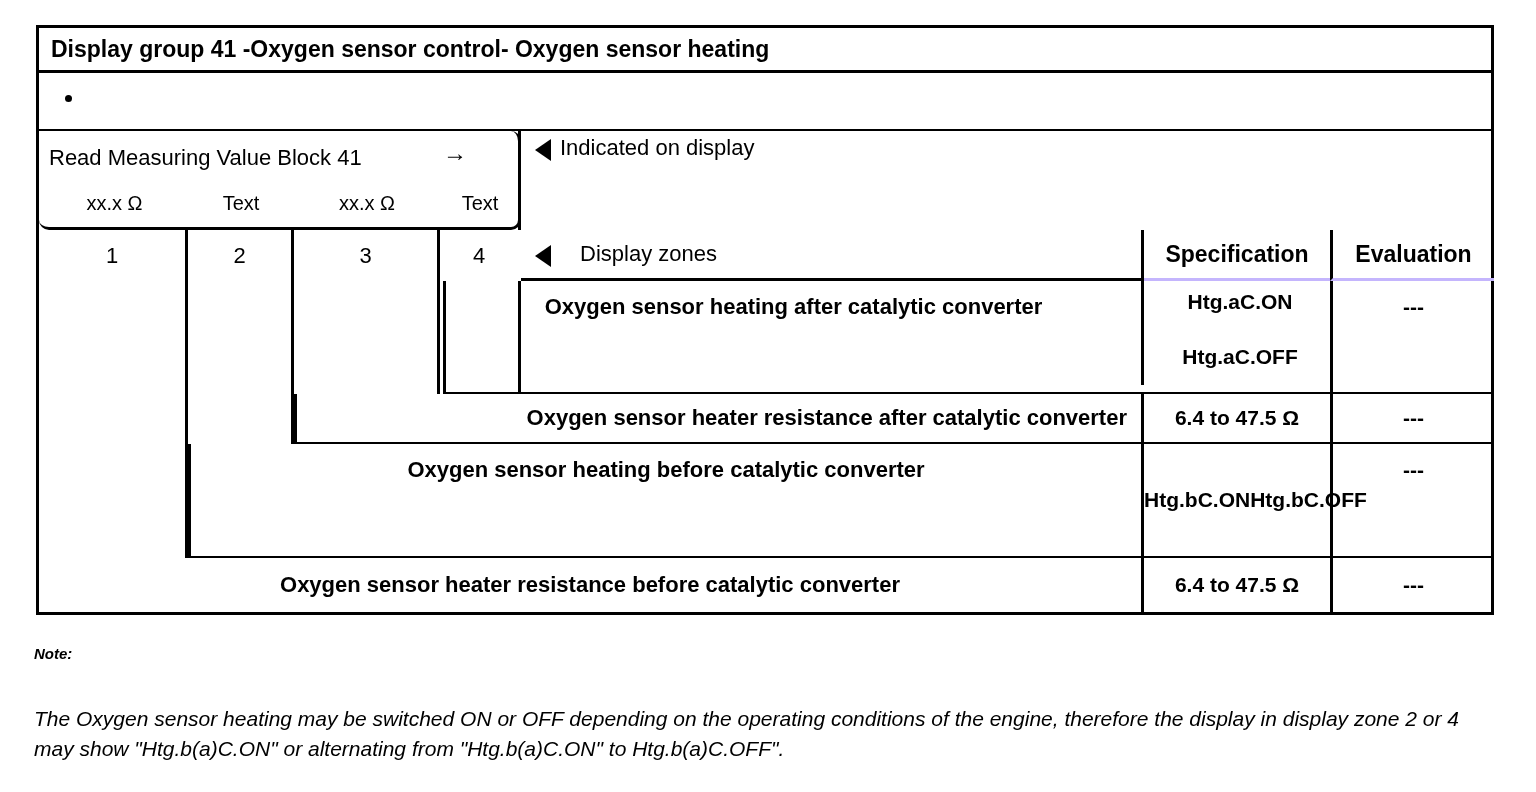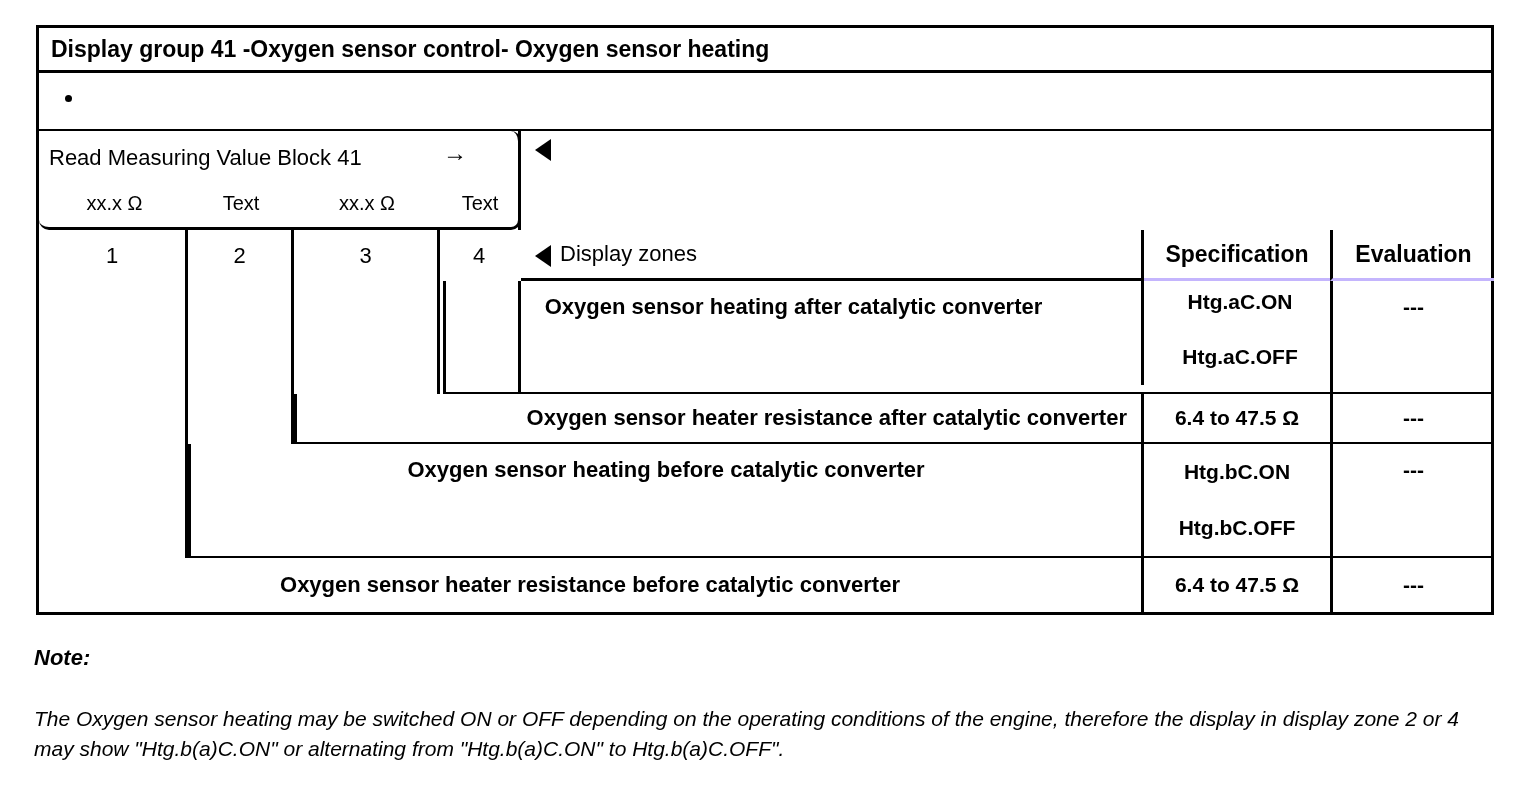--- a/index.html
+++ b/index.html
@@ -139,20 +139,21 @@
   
   .zones-hdr {
     position: absolute;
     left: 482px; top: 202px;
     width: 659px;
     height: 51px;
     box-sizing: border-box;
     display: flex;
     align-items: center;
     border-bottom: 3px solid #000;
+    gap: 20px;
   }
 
   
   .numcell {
     position: absolute;
     top: 202px;
     height: 51px;
     display: flex;
     align-items: center;
     justify-content: center;
@@ -176,21 +177,21 @@
 
   .desc {
     font-size: 22px;
   }
   .spec-val, .eval-val { font-size: 21px; }
 
   
   .note-label {
     position: absolute;
     left: 34px; top: 645px;
-    font-size: 22px;
+    font-size: 15px;
     font-weight: bold;
     font-style: italic;
     text-align: center;
   }
   .note-body {
     position: absolute;
     left: 34px; top: 704px;
     width: 1470px;
     font-size: 21px;
     font-style: italic;
@@ -212,20 +213,21 @@
     <div class="mvb-line1">Read Measuring Value Block 41</div>
     <div class="arrow-r">→</div>
     <div class="mvb-unit" style="left:2px;width:147px;">xx.x Ω</div>
     <div class="mvb-unit" style="left:149px;width:106px;">Text</div>
     <div class="mvb-unit" style="left:255px;width:146px;">xx.x Ω</div>
     <div class="mvb-unit" style="left:401px;width:80px;">Text</div>
   </div>
 
   <div class="ind-panel">
     <span class="tri-left"></span>
+    <span class="ind-text">Indicated on display</span>
   </div>
 
   <div class="numcell" style="left:0px;width:146px;">1</div>
   <div class="numcell" style="left:149px;width:103px;">2</div>
   <div class="numcell" style="left:255px;width:143px;">3</div>
   <div class="numcell" style="left:401px;width:78px;">4</div>
 
   <div class="ln" style="left:146px;top:202px;width:3px;height:51px;"></div>
   <div class="ln" style="left:252px;top:202px;width:3px;height:51px;"></div>
   <div class="ln" style="left:398px;top:202px;width:3px;height:51px;"></div>
@@ -257,21 +259,21 @@
     <span class="spec-val">6.4 to 47.5 Ω</span>
   </div>
   <div class="cell c-center" style="left:1291px;top:366px;width:164px;height:48px;border-left:3px solid #000;">
     <span class="eval-val">---</span>
   </div>
   <div class="ln" style="left:255px;top:414px;width:1200px;height:2px;"></div>
 
   <div class="cell c-center" style="left:149px;top:416px;width:953px;height:112px;border-left:3px solid #000;">
     <span class="desc" style="position:relative;top:-30px;">Oxygen sensor heating before catalytic converter</span>
   </div>
-  <div class="cell" style="left:1102px;top:416px;width:189px;height:112px;border-left:3px solid #000;flex-direction:column;justify-content:space-around;">
+  <div class="cell" style="left:1102px;top:416px;width:189px;height:112px;border-left:3px solid #000;justify-content:space-around;">
     <span class="spec-val">Htg.bC.ON</span>
     <span class="spec-val">Htg.bC.OFF</span>
   </div>
   <div class="cell c-center" style="left:1291px;top:416px;width:164px;height:112px;border-left:3px solid #000;align-items:flex-start;padding-top:14px;">
     <span class="eval-val">---</span>
   </div>
   <div class="ln" style="left:149px;top:528px;width:1306px;height:2px;"></div>
 
   <div class="cell c-center" style="left:0px;top:530px;width:1102px;height:54px;">
     <span class="desc">Oxygen sensor heater resistance before catalytic converter</span>

